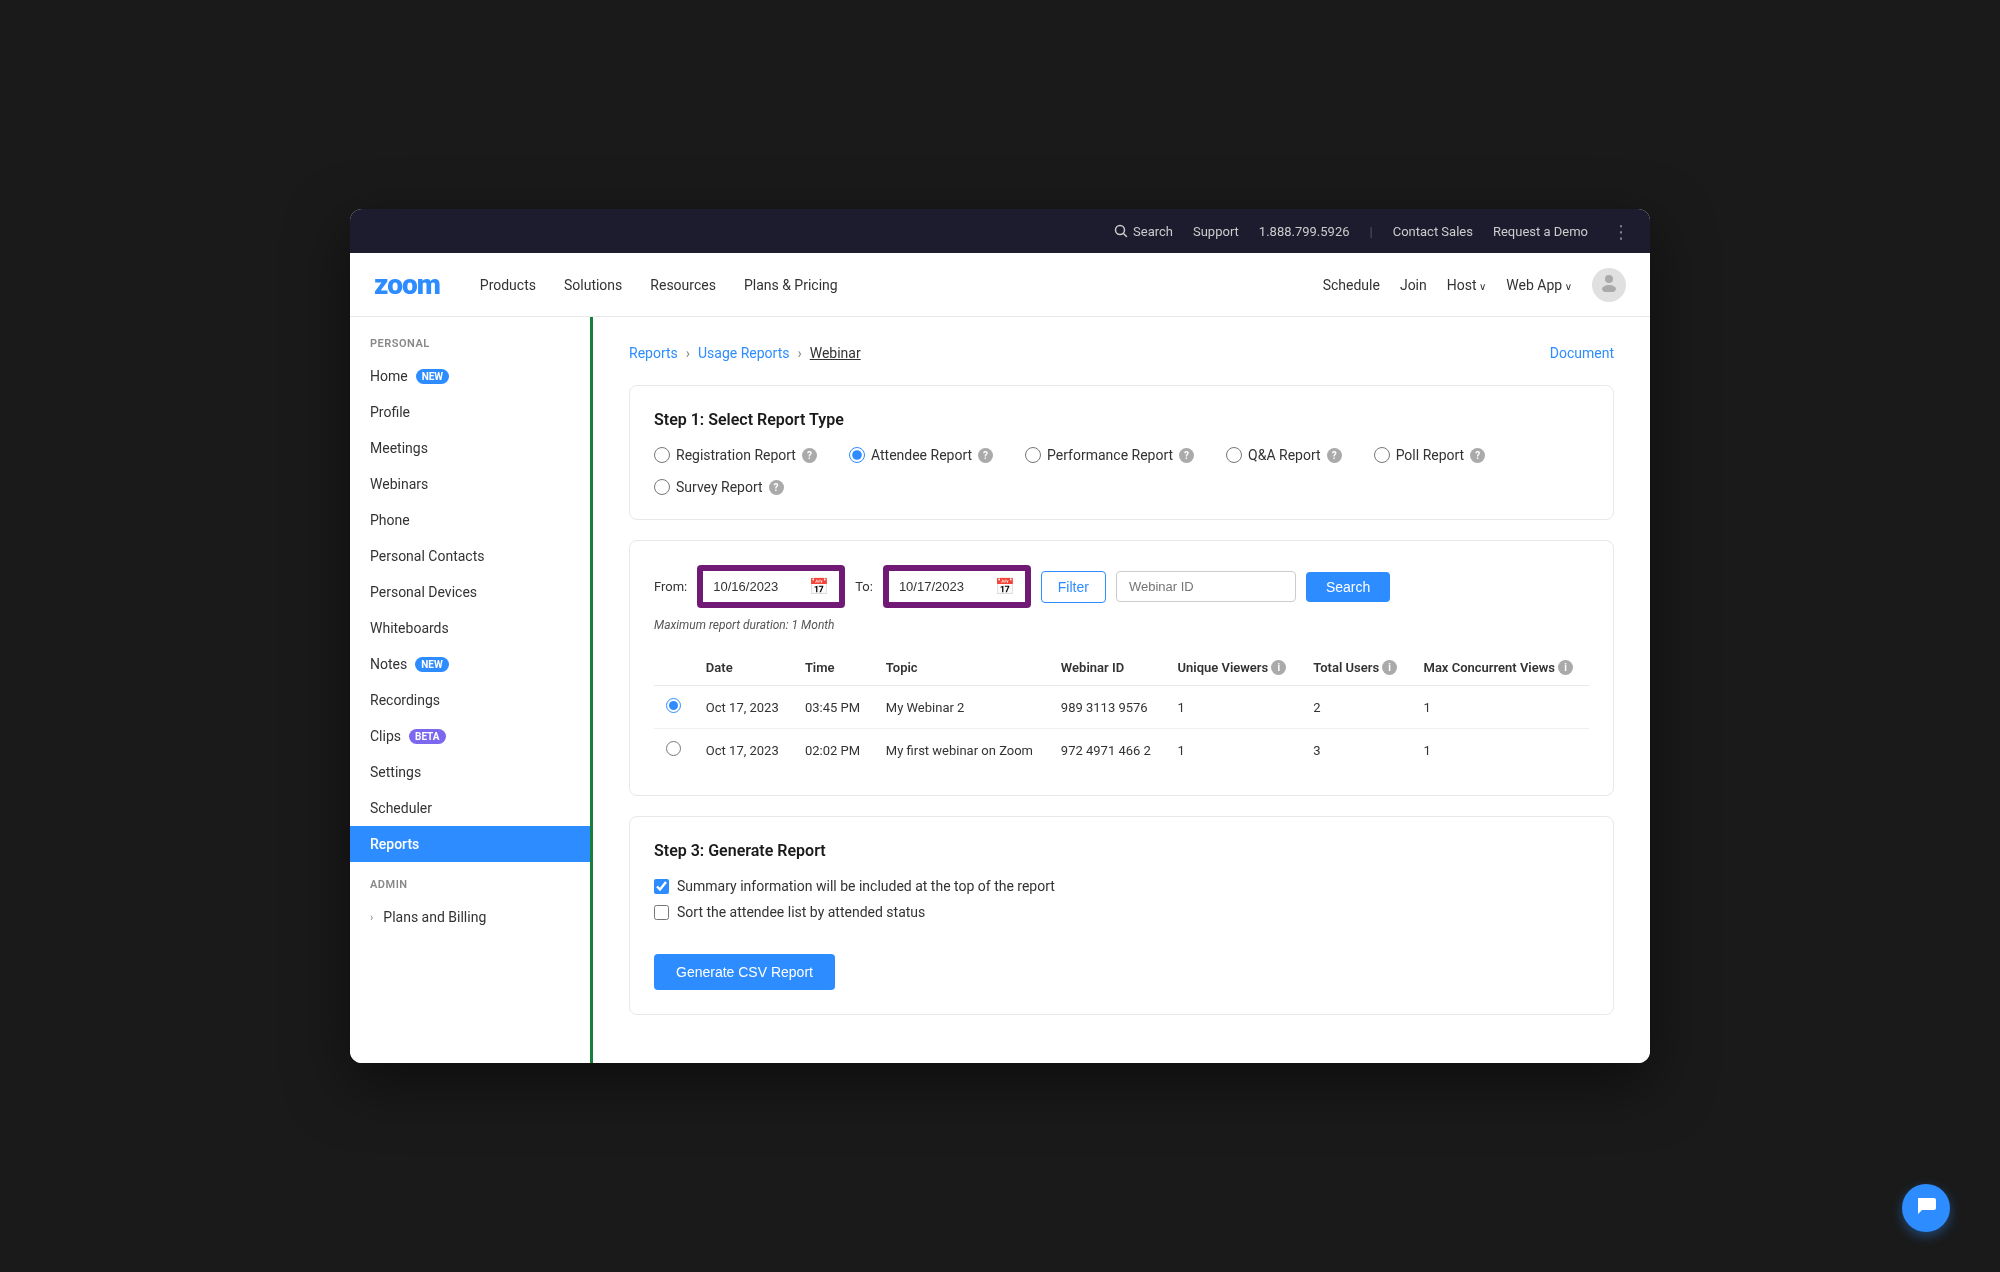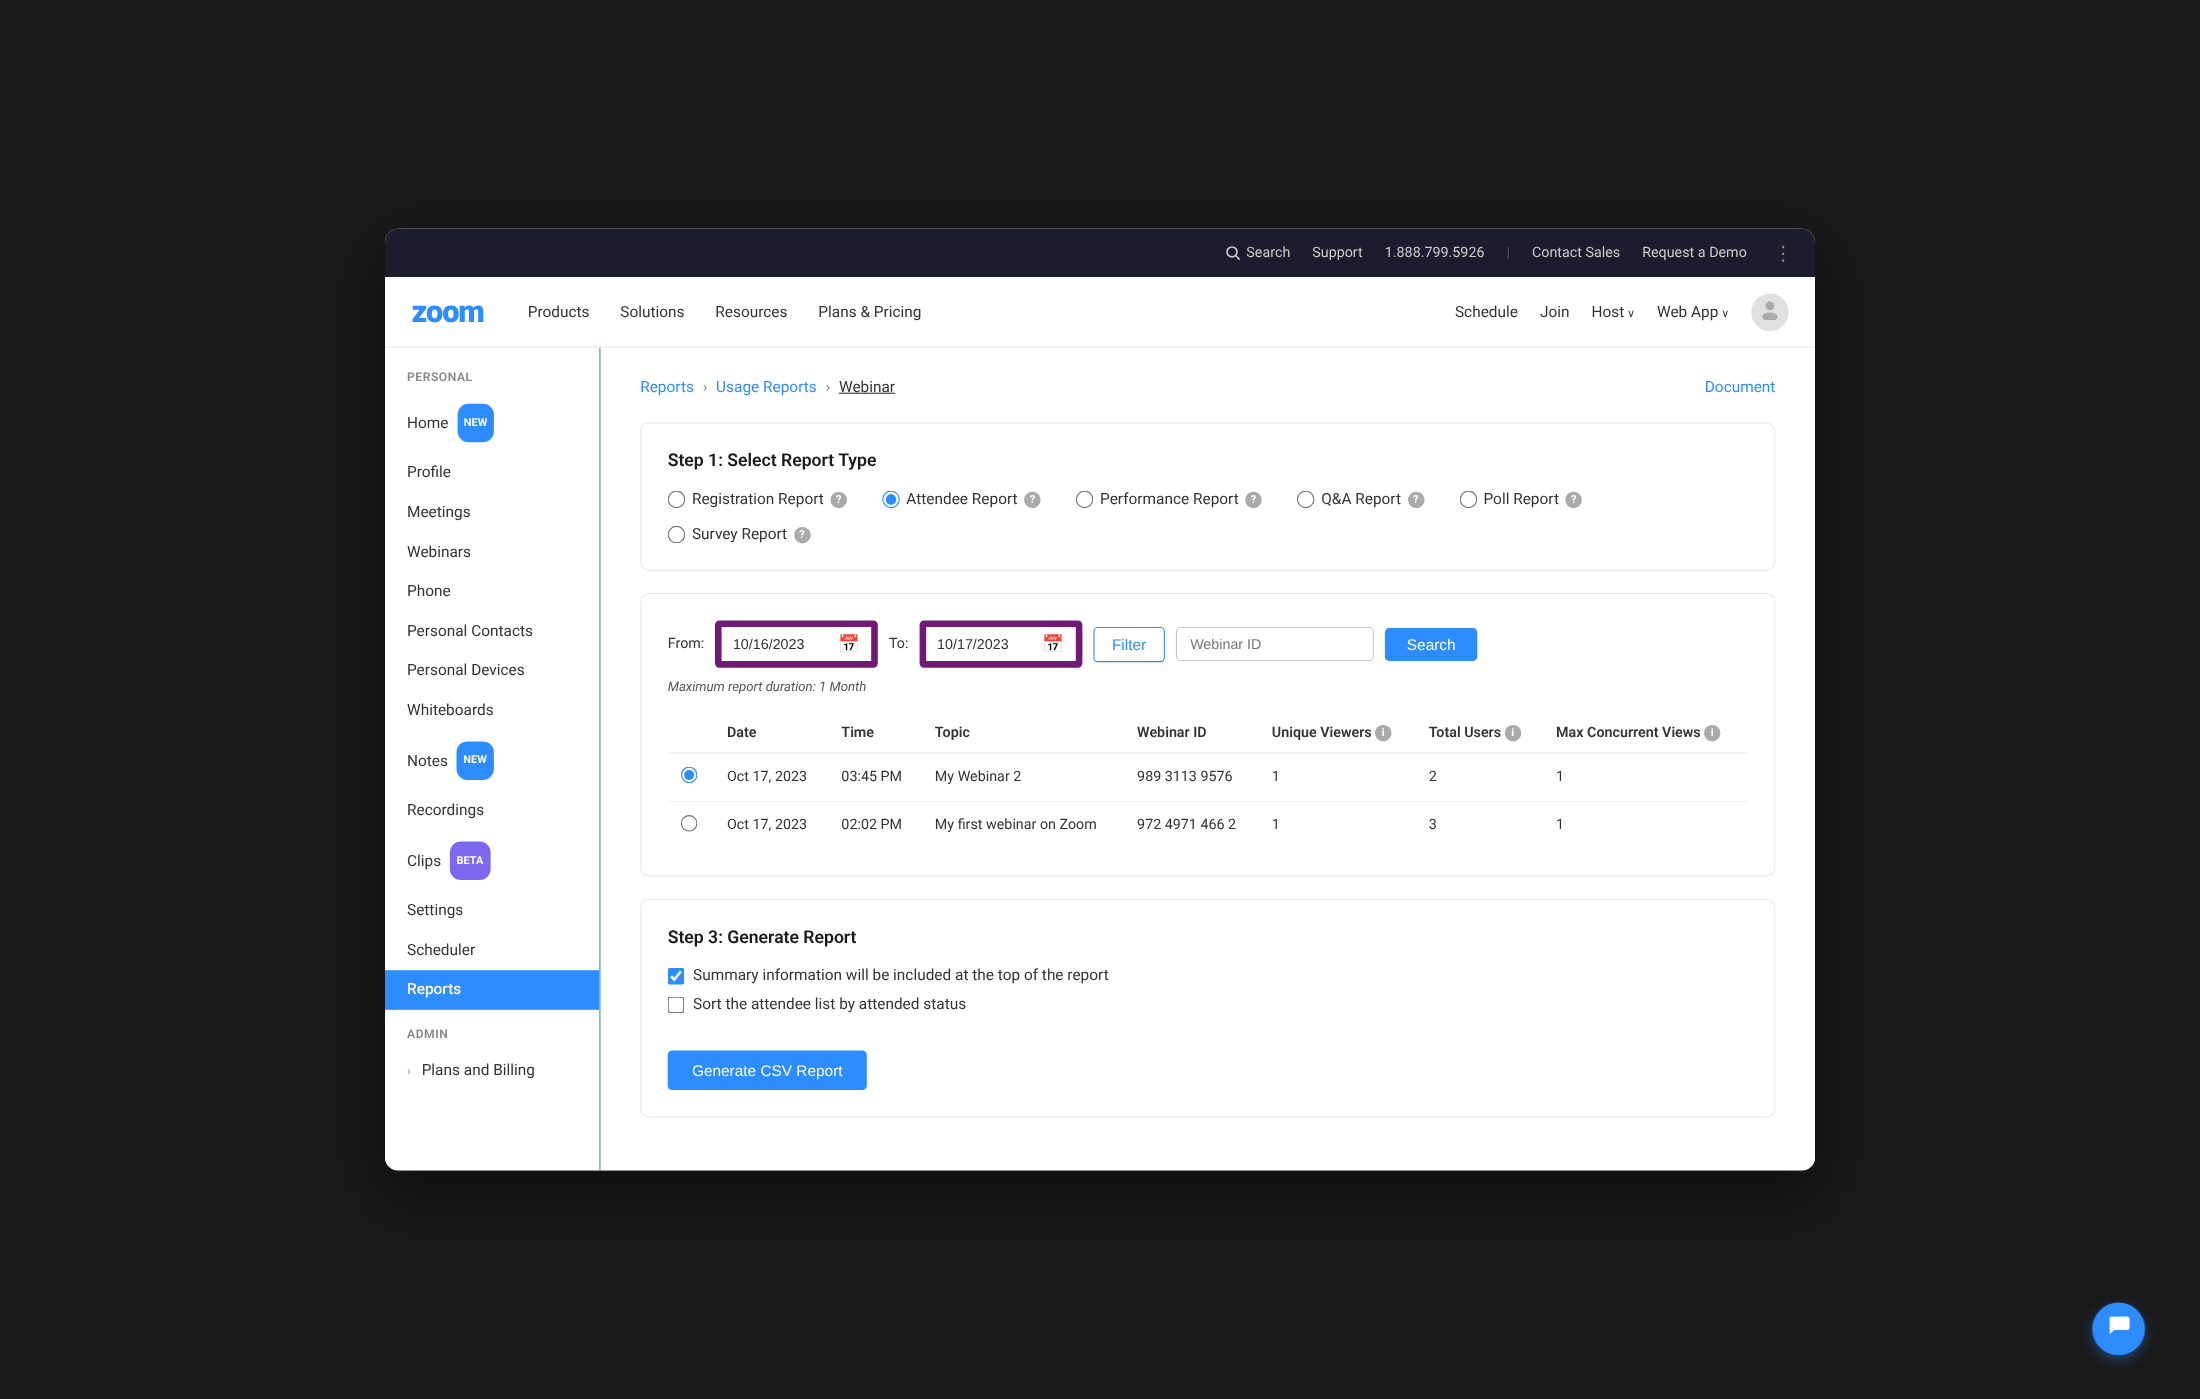--- a/index.html
+++ b/index.html
@@ -100,23 +100,23 @@
       font-size: 20px;
     }
     
     .main-layout {
       display: flex;
       flex: 1;
       overflow: hidden;
     }
     
     .sidebar {
-      width: 196px;
+      width: 243px;
       background: #fff;
-      border-right: 1px solid #15803d;
+      border-right: 3px solid #15803d;
       padding: 20px 0;
       overflow-y: auto;
       flex-shrink: 0;
     }
     .sidebar-section-label {
       font-size: 11px;
       font-weight: 600;
       color: #888;
       text-transform: uppercase;
       letter-spacing: 0.5px;
@@ -132,21 +132,21 @@
       gap: 8px;
     }
     .sidebar-item.active {
       background: #2D8CFF;
       color: #fff;
       font-weight: 500;
     }
     .badge {
       font-size: 10px;
       font-weight: 700;
-      padding: 12px 6px;
+      padding: 2px 6px;
       border-radius: 10px;
       background: #2D8CFF;
       color: #fff;
     }
     .badge.beta {
       background: #7B68EE;
       color: #fff;
     }
     .sidebar-chevron {
       font-size: 11px;

